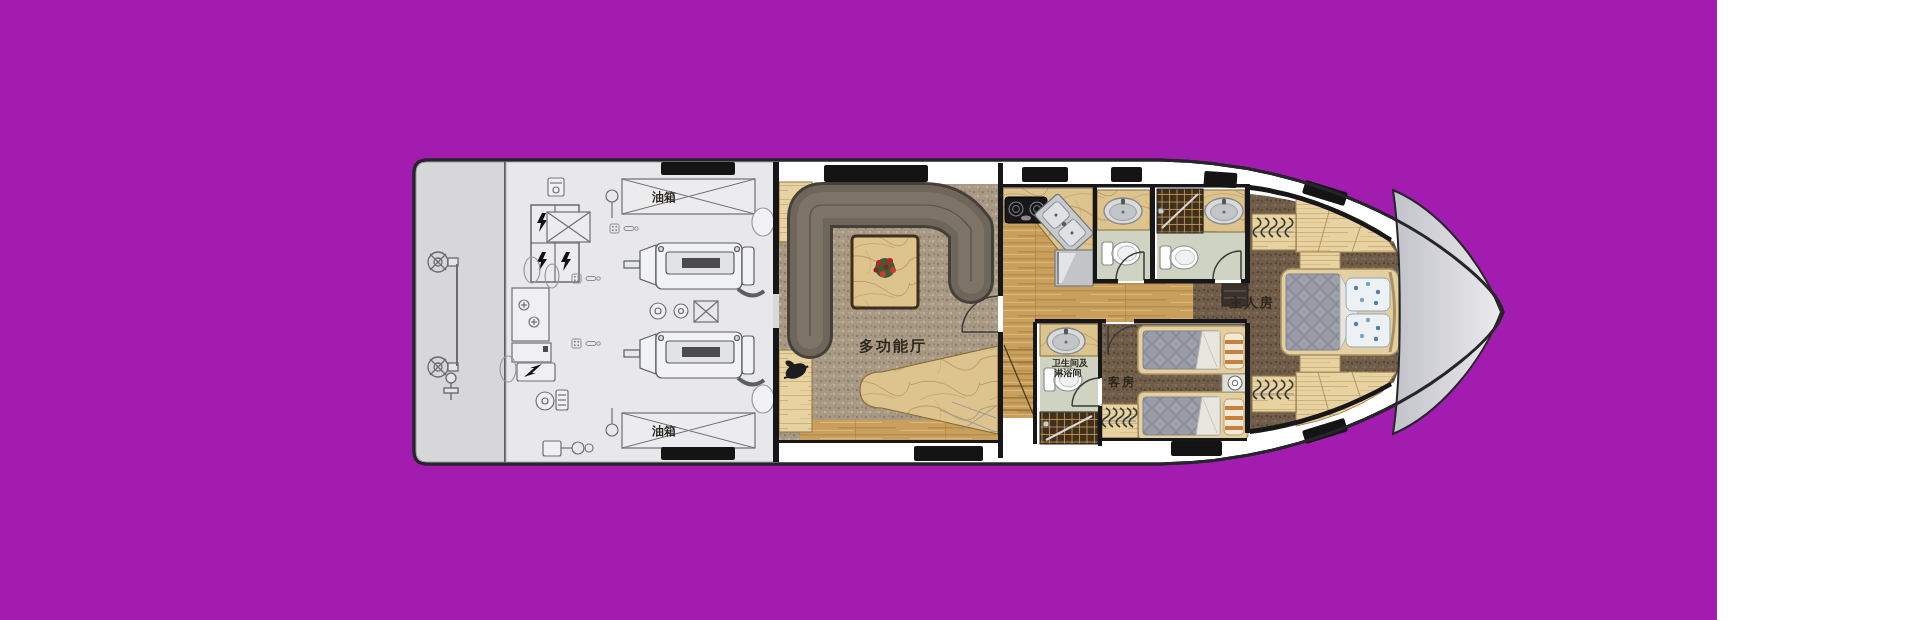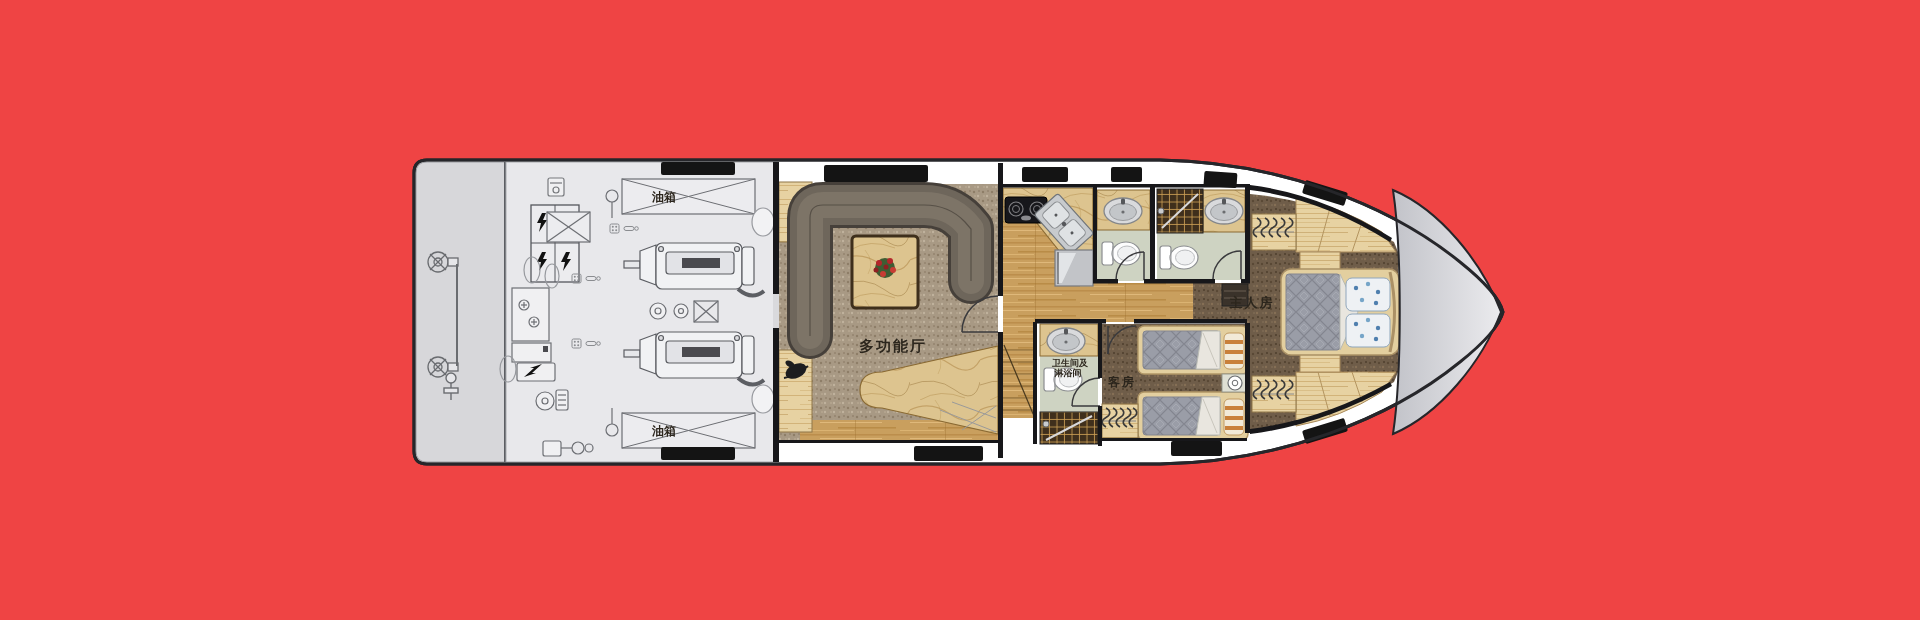--- a/index.html
+++ b/index.html
@@ -1,16 +1,16 @@
 <!DOCTYPE html>
 <html><head>
 <meta charset="utf-8">
 <style>
   html,body{margin:0;padding:0;background:#ffffff;}
-  .stage{position:relative;width:1920px;height:620px;background:#ef4444;overflow:hidden;}
+  .stage{position:relative;width:1717px;height:620px;background:#a21caf;overflow:hidden;}
   svg{display:block;}
   text{font-family:"DejaVu Sans","Liberation Sans",sans-serif;fill:#2c261d;font-weight:700;}
 </style>
 </head>
 <body>
 
 <div class="stage">
 <svg width="1920" height="620" viewBox="0 0 1920 620">
 <defs>
   <pattern id="wood" patternUnits="userSpaceOnUse" width="90" height="16">

